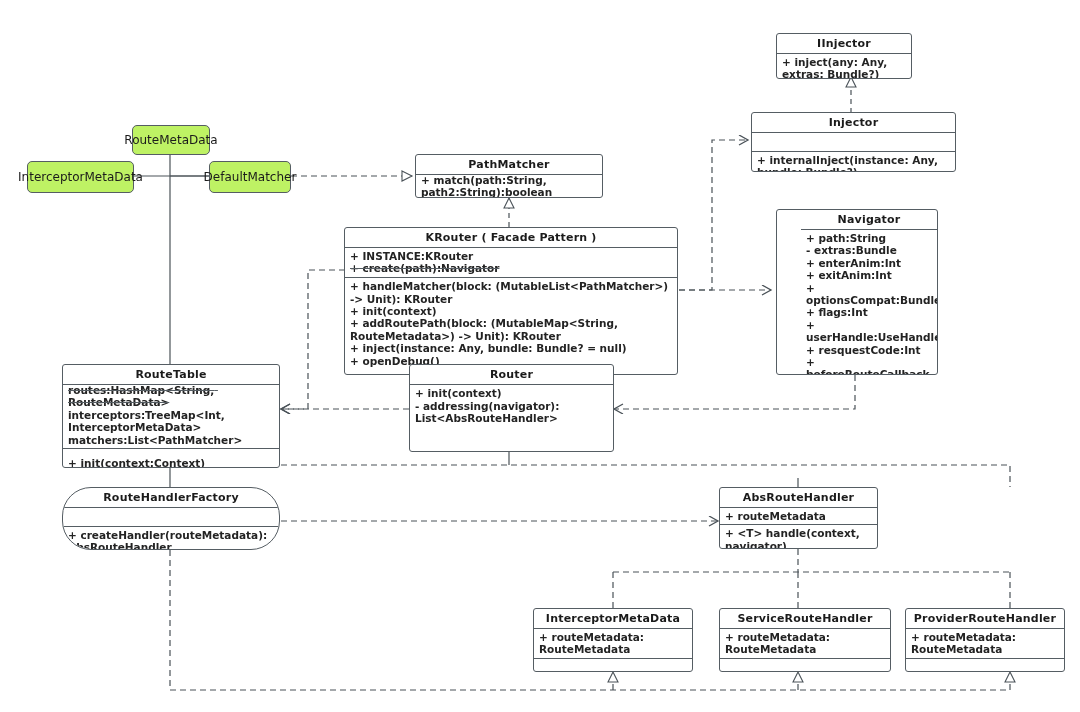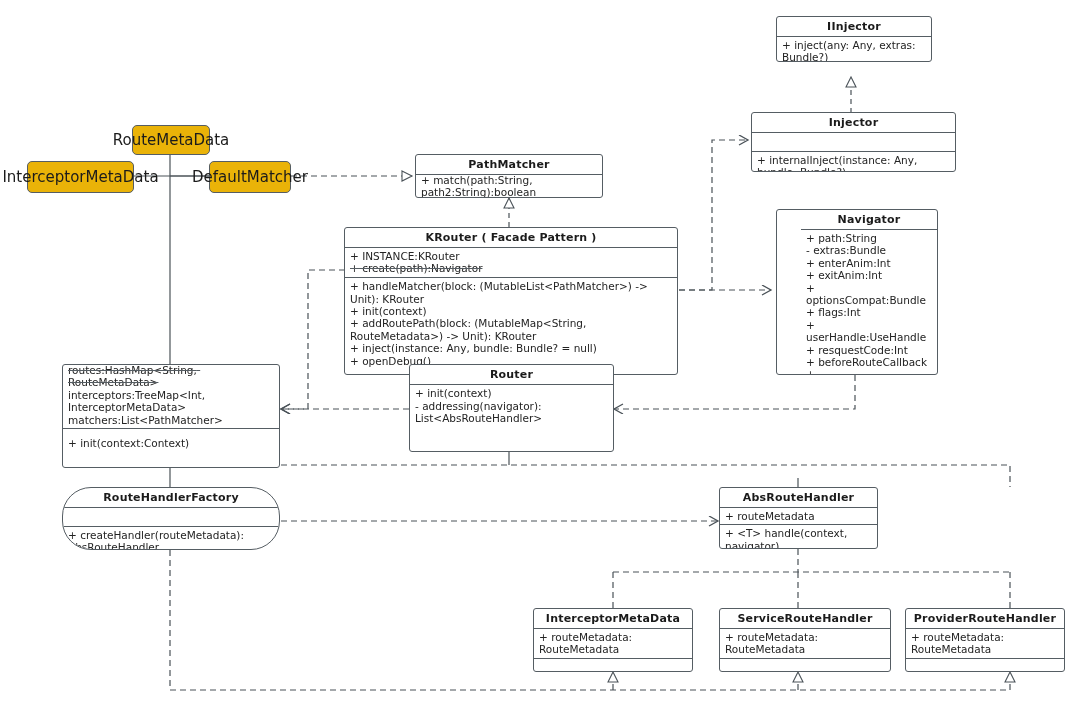--- a/index.html
+++ b/index.html
@@ -34,20 +34,21 @@
     color: #1b1b1b;
     letter-spacing: .2px;
     padding: 4px 2px 3px 2px;
     border-bottom: 1px solid #555d63;
     line-height: 12px;
     white-space: nowrap;
   }
   .uml .compart {
     border-bottom: 1px solid #555d63;
     padding: 2px 4px 2px 5px;
+    font-weight: bold;
   }
   .uml .compart:last-child { border-bottom: none; }
   .uml .row {
     font-size: 10.5px;
     color: #232323;
     line-height: 12.4px;
     white-space: pre-wrap;
     word-break: normal;
   }
   .uml .compart.empty { min-height: 14px; }
@@ -55,26 +56,26 @@
   .row.struck { text-decoration: line-through; text-decoration-color:#555d63; }
   .compart.tight { padding-top: 0px; }
   .compart.overlap { margin-top: -12px; }
 
   
   .plain {
     position: absolute;
     box-sizing: border-box;
     border: 1px solid #555d63;
     border-radius: 5px;
-    background: #eab308;
+    background: #bef264;
     display: flex;
     align-items: center;
     justify-content: center;
     text-align: center;
-    font-size: 15px;
+    font-size: 12px;
     color: #1b1b1b;
     line-height: 13px;
     padding: 2px 4px;
   }
 </style>
 </head>
 <body>
 
 <div id="canvas">
 
@@ -138,21 +139,21 @@
   </div>
 
   <div class="plain" style="left:132px; top:125px; width:78px; height:30px;">
     <span>RouteMetaData</span>
   </div>
 
   <div class="plain" style="left:209px; top:161px; width:82px; height:32px;">
     <span>DefaultMatcher</span>
   </div>
 
-  <div class="uml" style="left:776px; top:16px; width:156px; height:46px;">
+  <div class="uml" style="left:776px; top:33px; width:136px; height:46px;">
     <div class="title">IInjector</div>
     <div class="compart">
       <div class="row">+ inject(any: Any, extras: Bundle?)</div>
     </div>
   </div>
 
   <div class="uml" style="left:751px; top:112px; width:205px; height:60px;">
     <div class="title">Injector</div>
     <div class="compart empty">
       <div class="row"></div>
@@ -201,20 +202,21 @@
       <div class="row">+ handleMatcher(block: (MutableList&lt;PathMatcher&gt;) -&gt; Unit): KRouter</div>
       <div class="row">+ init(context)</div>
       <div class="row">+ addRoutePath(block: (MutableMap&lt;String, RouteMetadata&gt;) -&gt; Unit): KRouter</div>
       <div class="row">+ inject(instance: Any, bundle: Bundle? = null)</div>
       <div class="row">+ openDebug()</div>
 
     </div>
   </div>
 
   <div class="uml" style="left:62px; top:364px; width:218px; height:104px;">
+    <div class="title">RouteTable</div>
     <div class="compart tight">
       <div class="row struck" style="margin-top:-1px">routes:HashMap&lt;String, RouteMetaData&gt;</div>
       <div class="row">interceptors:TreeMap&lt;Int, InterceptorMetaData&gt;</div>
       <div class="row">matchers:List&lt;PathMatcher&gt;</div>
     </div>
     <div class="compart" style="padding-top:8px">
       <div class="row">+ init(context:Context)</div>
 
     </div>
   </div>

